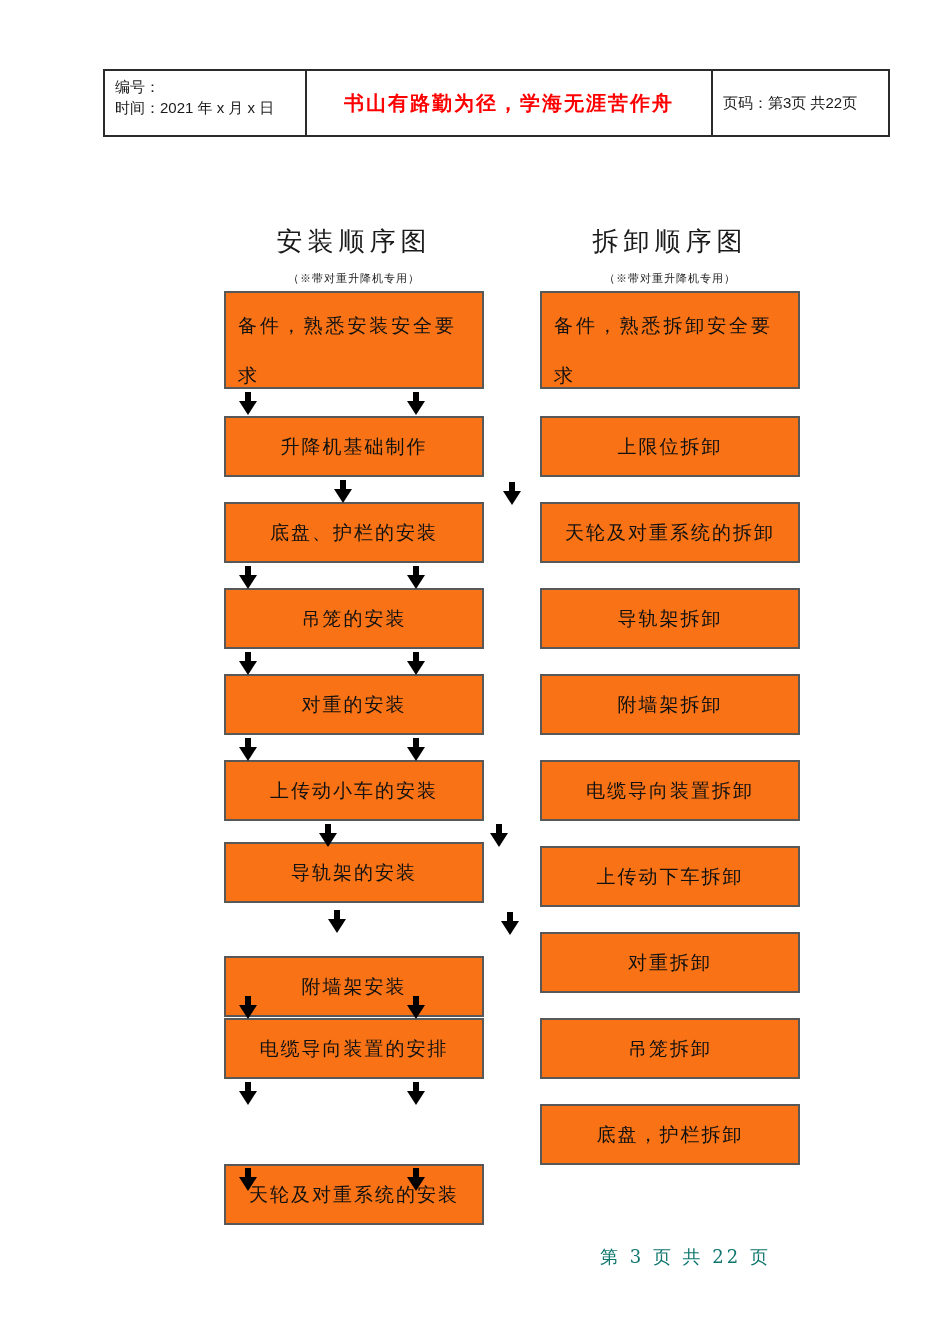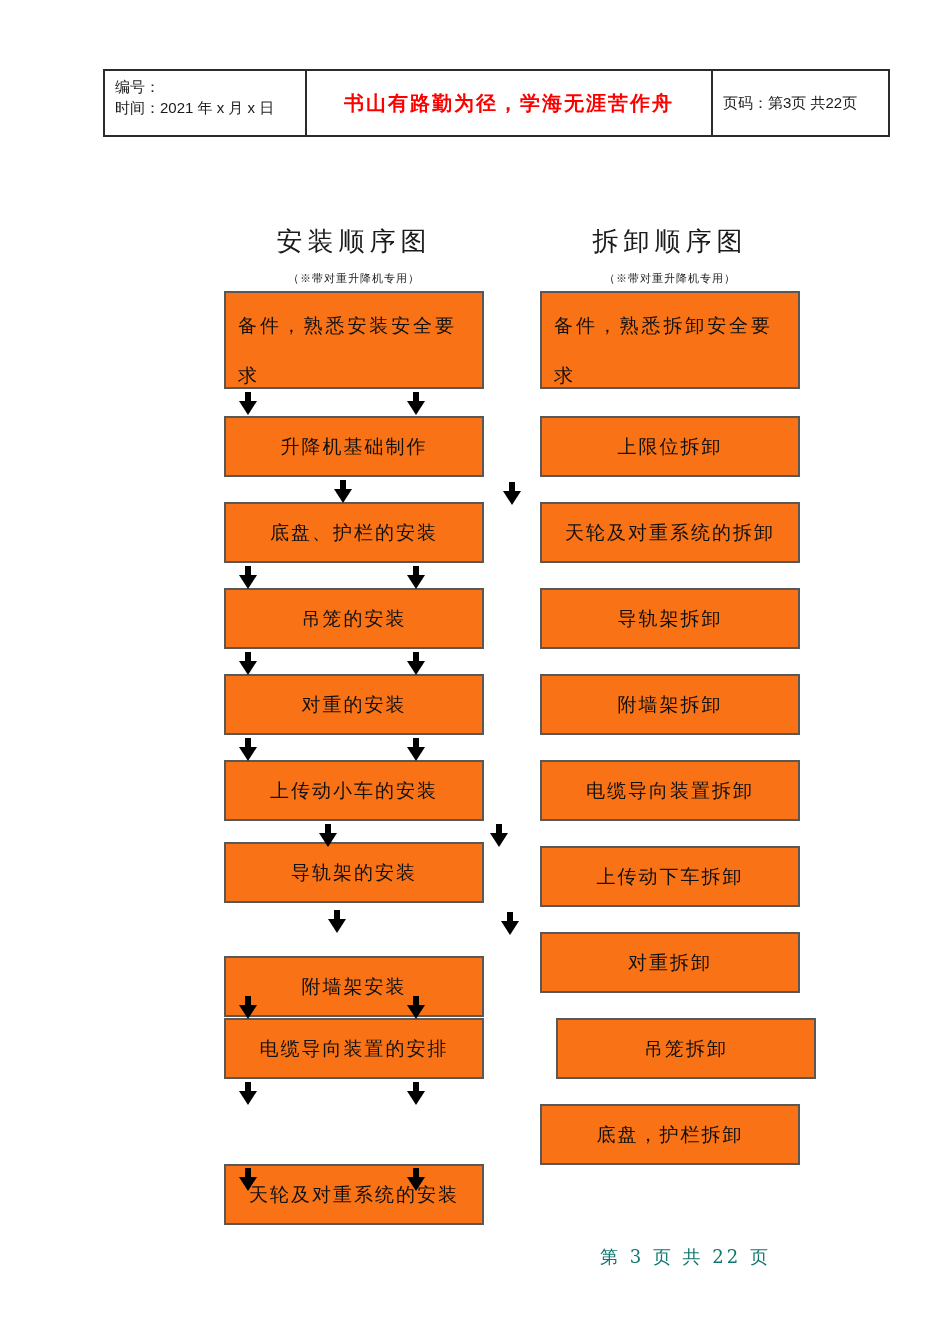--- a/index.html
+++ b/index.html
@@ -81,21 +81,21 @@
   <div class="fbox std" style="left:224px; top:1164px;">天轮及对重系统的安装</div>
 
   <div class="fbox tall" style="left:540px; top:291px;">备件，熟悉拆卸安全要求</div>
   <div class="fbox std" style="left:540px; top:416px;">上限位拆卸</div>
   <div class="fbox std" style="left:540px; top:502px;">天轮及对重系统的拆卸</div>
   <div class="fbox std" style="left:540px; top:588px;">导轨架拆卸</div>
   <div class="fbox std" style="left:540px; top:674px;">附墙架拆卸</div>
   <div class="fbox std" style="left:540px; top:760px;">电缆导向装置拆卸</div>
   <div class="fbox std" style="left:540px; top:846px;">上传动下车拆卸</div>
   <div class="fbox std" style="left:540px; top:932px;">对重拆卸</div>
-  <div class="fbox std" style="left:540px; top:1018px;margin-left:16px;">吊笼拆卸</div>
+  <div class="fbox std" style="left:540px; top:1018px;">吊笼拆卸</div>
   <div class="fbox std" style="left:540px; top:1104px;">底盘，护栏拆卸</div>
 
   <div class="arr" style="left:239px; top:392px;"></div>
   <div class="arr" style="left:407px; top:392px;"></div>
   <div class="arr" style="left:334px; top:480px;"></div>
   <div class="arr" style="left:503px; top:482px;"></div>
   <div class="arr" style="left:239px; top:566px;"></div>
   <div class="arr" style="left:407px; top:566px;"></div>
   <div class="arr" style="left:239px; top:652px;"></div>
   <div class="arr" style="left:407px; top:652px;"></div>

